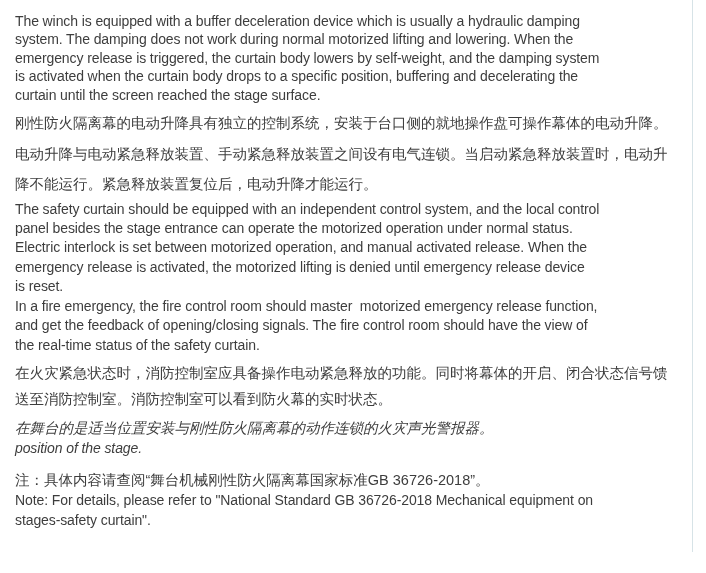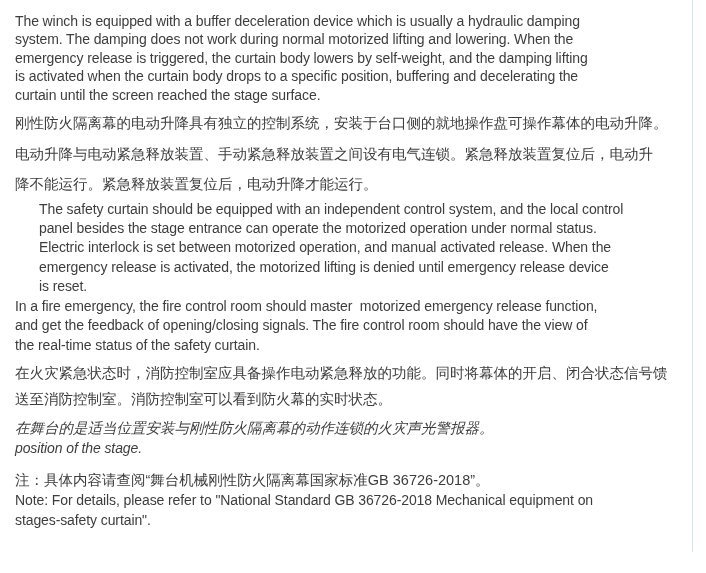--- a/index.html
+++ b/index.html
@@ -27,21 +27,21 @@
     white-space: pre;
     letter-spacing: -0.1px;
   }
   .line.en { font-size: 14px; }
   .line.zh { font-size: 14.5px; letter-spacing: 0; }
 
   
   [data-name="winch-damping-paragraph"] .line        { line-height: 18.4px; }
   [data-name="curtain-lift-control-zh-paragraph"]    { margin-top: 4px; }
   [data-name="curtain-lift-control-zh-paragraph"] .line { line-height: 30.5px; }
-  [data-name="curtain-control-en-paragraph"] .line   { line-height: 19.4px; margin-left: 24px; }
+  [data-name="curtain-control-en-paragraph"] .line   { line-height: 19.4px; }
   [data-name="fire-control-zh-paragraph"]            { margin-top: 4px; }
   [data-name="fire-control-zh-paragraph"] .line      { line-height: 26px; }
   [data-name="fire-control-en-paragraph"] .line      { line-height: 19.8px; }
   [data-name="alarm-paragraph"]                      { margin-top: 6px; }
   [data-name="alarm-paragraph"] .line                { line-height: 20.3px; font-style: italic; }
   [data-name="note-paragraph"]                       { margin-top: 11px; }
   [data-name="note-paragraph"] .line                 { line-height: 20.3px; }
 
   .edge-line {
     position: absolute;
@@ -53,27 +53,27 @@
   }
 </style>
 </head>
 <body>
 
 <div class="page" data-name="document-page" style="background: rgb(255, 255, 255); color: rgb(61, 61, 61);">
   <div class="content" data-name="document-body">
       <div class="paragraph" data-name="winch-damping-paragraph">
         <div class="line en" data-name="text-line">The winch is equipped with a buffer deceleration device which is usually a hydraulic damping</div>
         <div class="line en" data-name="text-line">system. The damping does not work during normal motorized lifting and lowering. When the</div>
-        <div class="line en" data-name="text-line">emergency release is triggered, the curtain body lowers by self-weight, and the damping lifting</div>
+        <div class="line en" data-name="text-line">emergency release is triggered, the curtain body lowers by self-weight, and the damping system</div>
         <div class="line en" data-name="text-line">is activated when the curtain body drops to a specific position, buffering and decelerating the</div>
         <div class="line en" data-name="text-line">curtain until the screen reached the stage surface.</div>
       </div>
       <div class="paragraph" data-name="curtain-lift-control-zh-paragraph">
         <div class="line zh" data-name="text-line">刚性防火隔离幕的电动升降具有独立的控制系统，安装于台口侧的就地操作盘可操作幕体的电动升降。</div>
-        <div class="line zh" data-name="text-line">电动升降与电动紧急释放装置、手动紧急释放装置之间设有电气连锁。紧急释放装置复位后，电动升</div>
+        <div class="line zh" data-name="text-line">电动升降与电动紧急释放装置、手动紧急释放装置之间设有电气连锁。当启动紧急释放装置时，电动升</div>
         <div class="line zh" data-name="text-line">降不能运行。紧急释放装置复位后，电动升降才能运行。</div>
       </div>
       <div class="paragraph" data-name="curtain-control-en-paragraph">
         <div class="line en" data-name="text-line">The safety curtain should be equipped with an independent control system, and the local control</div>
         <div class="line en" data-name="text-line">panel besides the stage entrance can operate the motorized operation under normal status.</div>
         <div class="line en" data-name="text-line">Electric interlock is set between motorized operation, and manual activated release. When the</div>
         <div class="line en" data-name="text-line">emergency release is activated, the motorized lifting is denied until emergency release device</div>
         <div class="line en" data-name="text-line">is reset.</div>
       </div>
       <div class="paragraph" data-name="fire-control-en-paragraph">

